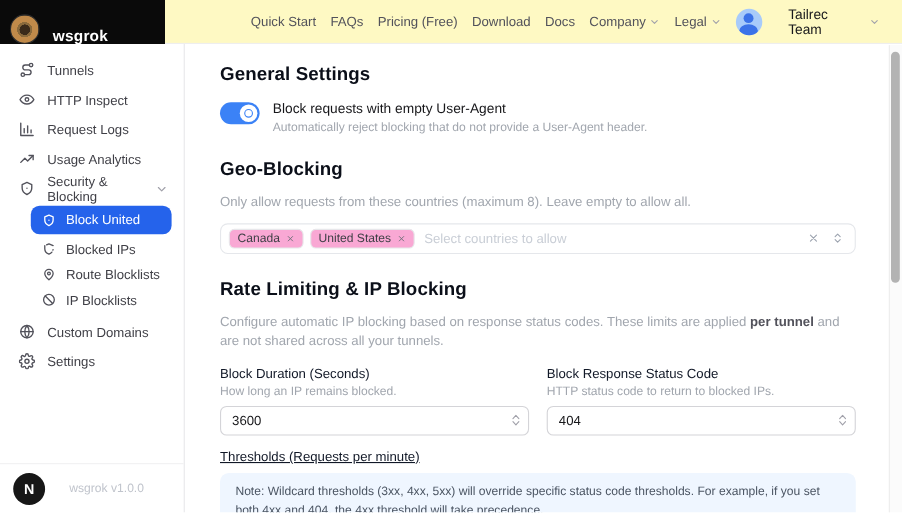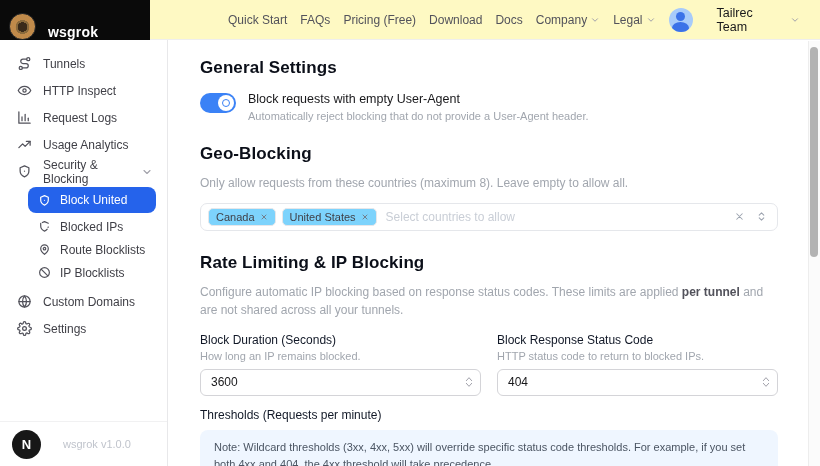--- a/index.html
+++ b/index.html
@@ -82,37 +82,37 @@
   }
   .toggle-label { font-size:12.5px; color:#18181b; font-weight:500; }
   .toggle-help { font-size:11px; color:#a1a6ae; margin-top:4px; }
   .desc { font-size:12px; color:#a1a6ae; margin-top:10px; line-height:1.55; }
   .desc b { color:#52525b; font-weight:700; }
   .country-input {
     margin-top:10px; height:28px; border:1px solid #e5e7eb; border-radius:7px;
     display:flex; align-items:center; padding:0 10px 0 7px; gap:6px; background:#fff;
   }
   .tag {
-    background:#7dd3fc; border:1px solid #e7e7ea; border-radius:5px; padding:2px 7px;
+    background:#f9a8d4; border:1px solid #e7e7ea; border-radius:5px; padding:2px 7px;
     font-size:11px; color:#3f3f46; display:flex; align-items:center; gap:5px; white-space:nowrap; cursor:default;
   }
   .tag .tag-x { color:#71717a; display:flex; cursor:pointer; }
   .ph { font-size:12px; color:#c9ced6; margin-left:3px; flex:1; }
   .ci-icons { display:flex; align-items:center; gap:11px; color:#9ca3af; }
   .grid2 { display:grid; grid-template-columns:1fr 1fr; column-gap:16px; margin-top:13px; }
   .field-label { font-size:12px; font-weight:500; color:#111827; }
   .field-help { font-size:11px; color:#a1a6ae; margin-top:3px; margin-bottom:7px; }
   .num-wrap { position:relative; }
   .num-input {
     width:100%; height:27px; border:1px solid #d4d4d8; border-radius:6px;
     padding:0 24px 0 10px; font-size:12px; color:#18181b; outline:none;
     font-family:"Liberation Sans", sans-serif; background:#fff;
   }
   .spin { position:absolute; right:8px; top:50%; transform:translateY(-50%); display:flex; flex-direction:column; gap:1px; color:#a1a1aa; cursor:pointer; }
-  .thresholds-label { font-size:12px; font-weight:500; color:#111827; margin-top:12px; }
+  .thresholds-label { font-size:12px; font-weight:500; color:#111827; margin-top:12px;text-decoration:underline; }
   .note-box {
     margin-top:8px; background:#eff6ff; border-radius:8px; padding:9px 14px;
     font-size:11px; color:#4b5563; line-height:1.6;
   }
   
   .scroll-track { position:absolute; top:41px; right:0; width:12px; height:425px; background:#fbfbfb; border-left:1px solid #ededed; }
   .scroll-thumb { position:absolute; top:47px; right:2px; width:8px; height:210px; border-radius:4px; background:#b3b3b3; cursor:pointer; }
   svg { display:block; }
 </style>
 </head>

